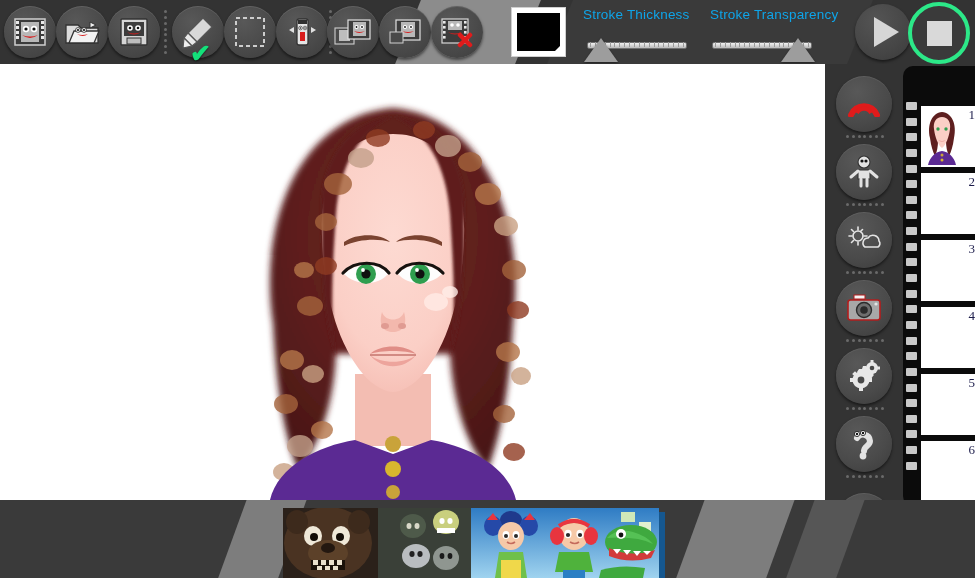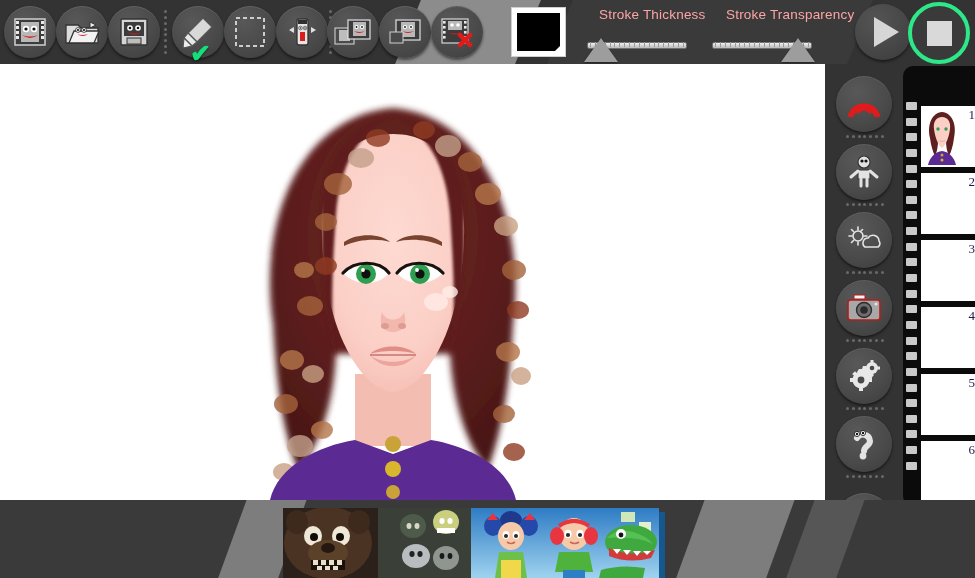--- a/index.html
+++ b/index.html
@@ -52,22 +52,22 @@
     display: flex; align-items: center; justify-content: center;
   }
   .color-swatch .inner { width: 43px; height: 38px; background: #000000; position: relative; }
   .color-swatch .corner {
     position: absolute; right: -1px; bottom: -1px; width: 0; height: 0;
     border-left: 7px solid transparent; border-bottom: 7px solid #ffffff;
   }
 
   
   .slider-label {
-    position: absolute; top: 7px; color: #fca5a5; font-size: 13.5px;
-    letter-spacing: .2px; white-space: nowrap; margin-left: 16px;
+    position: absolute; top: 7px; color: #0ea5e9; font-size: 13.5px;
+    letter-spacing: .2px; white-space: nowrap;
   }
   .slider-wrap { position: absolute; top: 36px; height: 26px; }
   .slider-track {
     position: absolute; top: 6px; left: 0; height: 7px; width: 100%;
     background: linear-gradient(#f2f2f2, #b9b9b9);
     border: 1px solid #6e6e6e; border-radius: 2px;
   }
   .slider-ticks {
     position: absolute; top: -1px; left: 2px; right: 2px; height: 5px;
     display: flex; justify-content: space-between;

